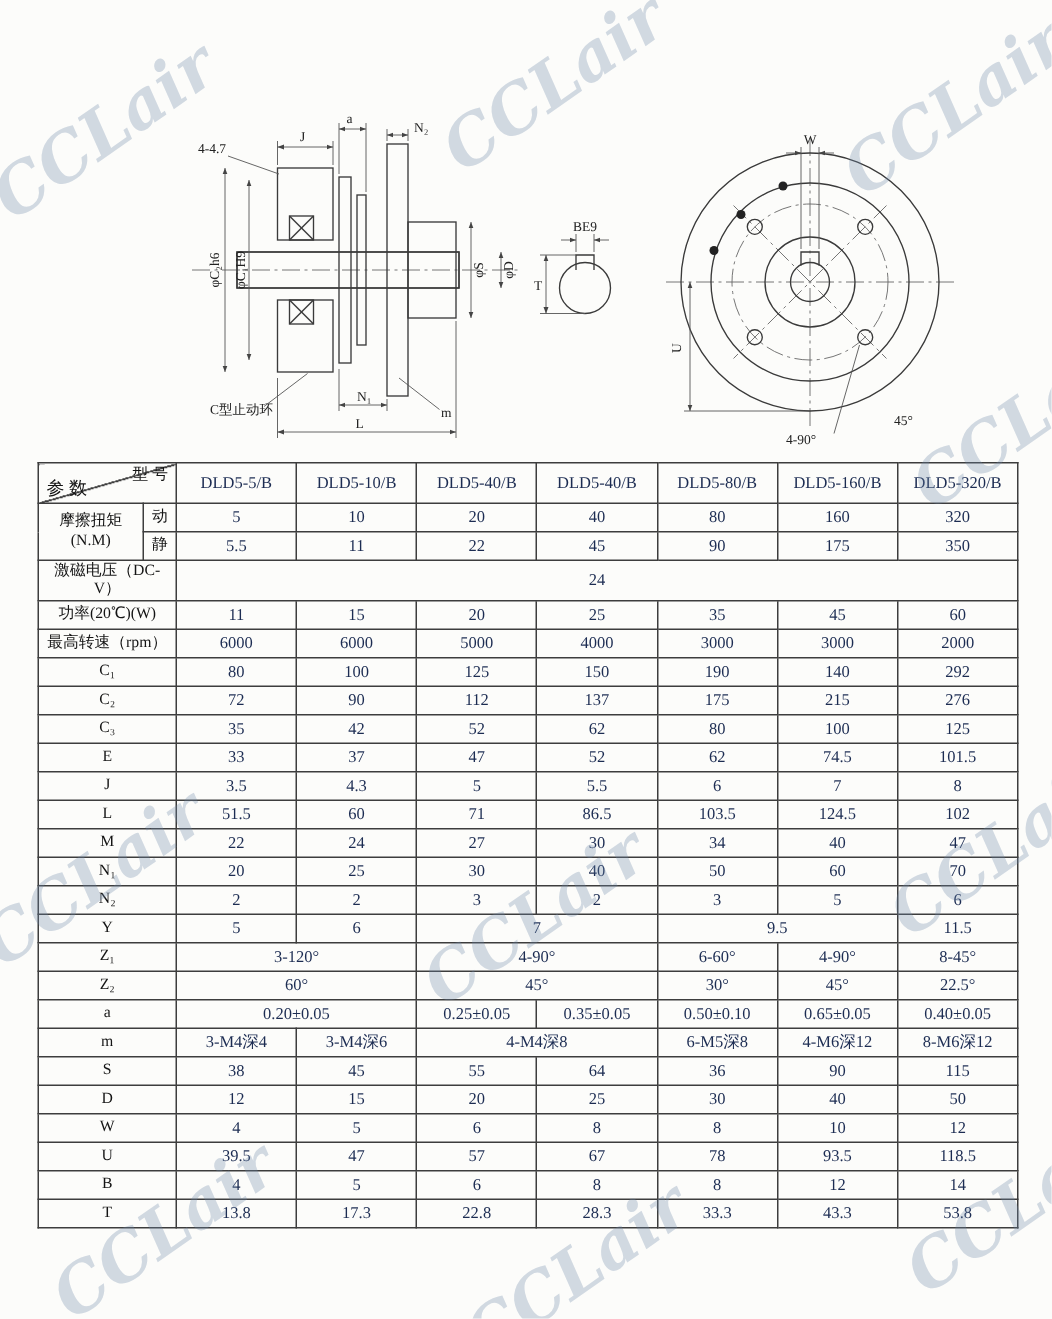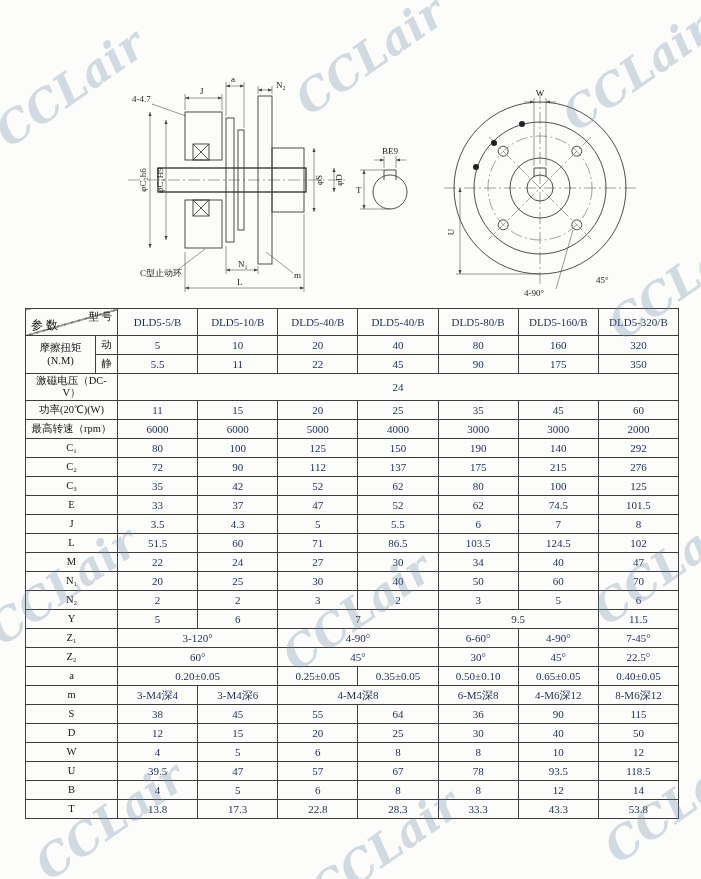--- a/index.html
+++ b/index.html
@@ -347,21 +347,21 @@
           <td class="val" colspan="2">7</td>
           <td class="val" colspan="2">9.5</td>
           <td class="val">11.5</td>
         </tr>
         <tr>
           <td class="lbl" colspan="2">Z₁</td>
           <td class="val" colspan="2">3-120°</td>
           <td class="val" colspan="2">4-90°</td>
           <td class="val">6-60°</td>
           <td class="val">4-90°</td>
-          <td class="val">7-45°</td>
+          <td class="val">8-45°</td>
         </tr>
         <tr>
           <td class="lbl" colspan="2">Z₂</td>
           <td class="val" colspan="2">60°</td>
           <td class="val" colspan="2">45°</td>
           <td class="val">30°</td>
           <td class="val">45°</td>
           <td class="val">22.5°</td>
         </tr>
         <tr>

